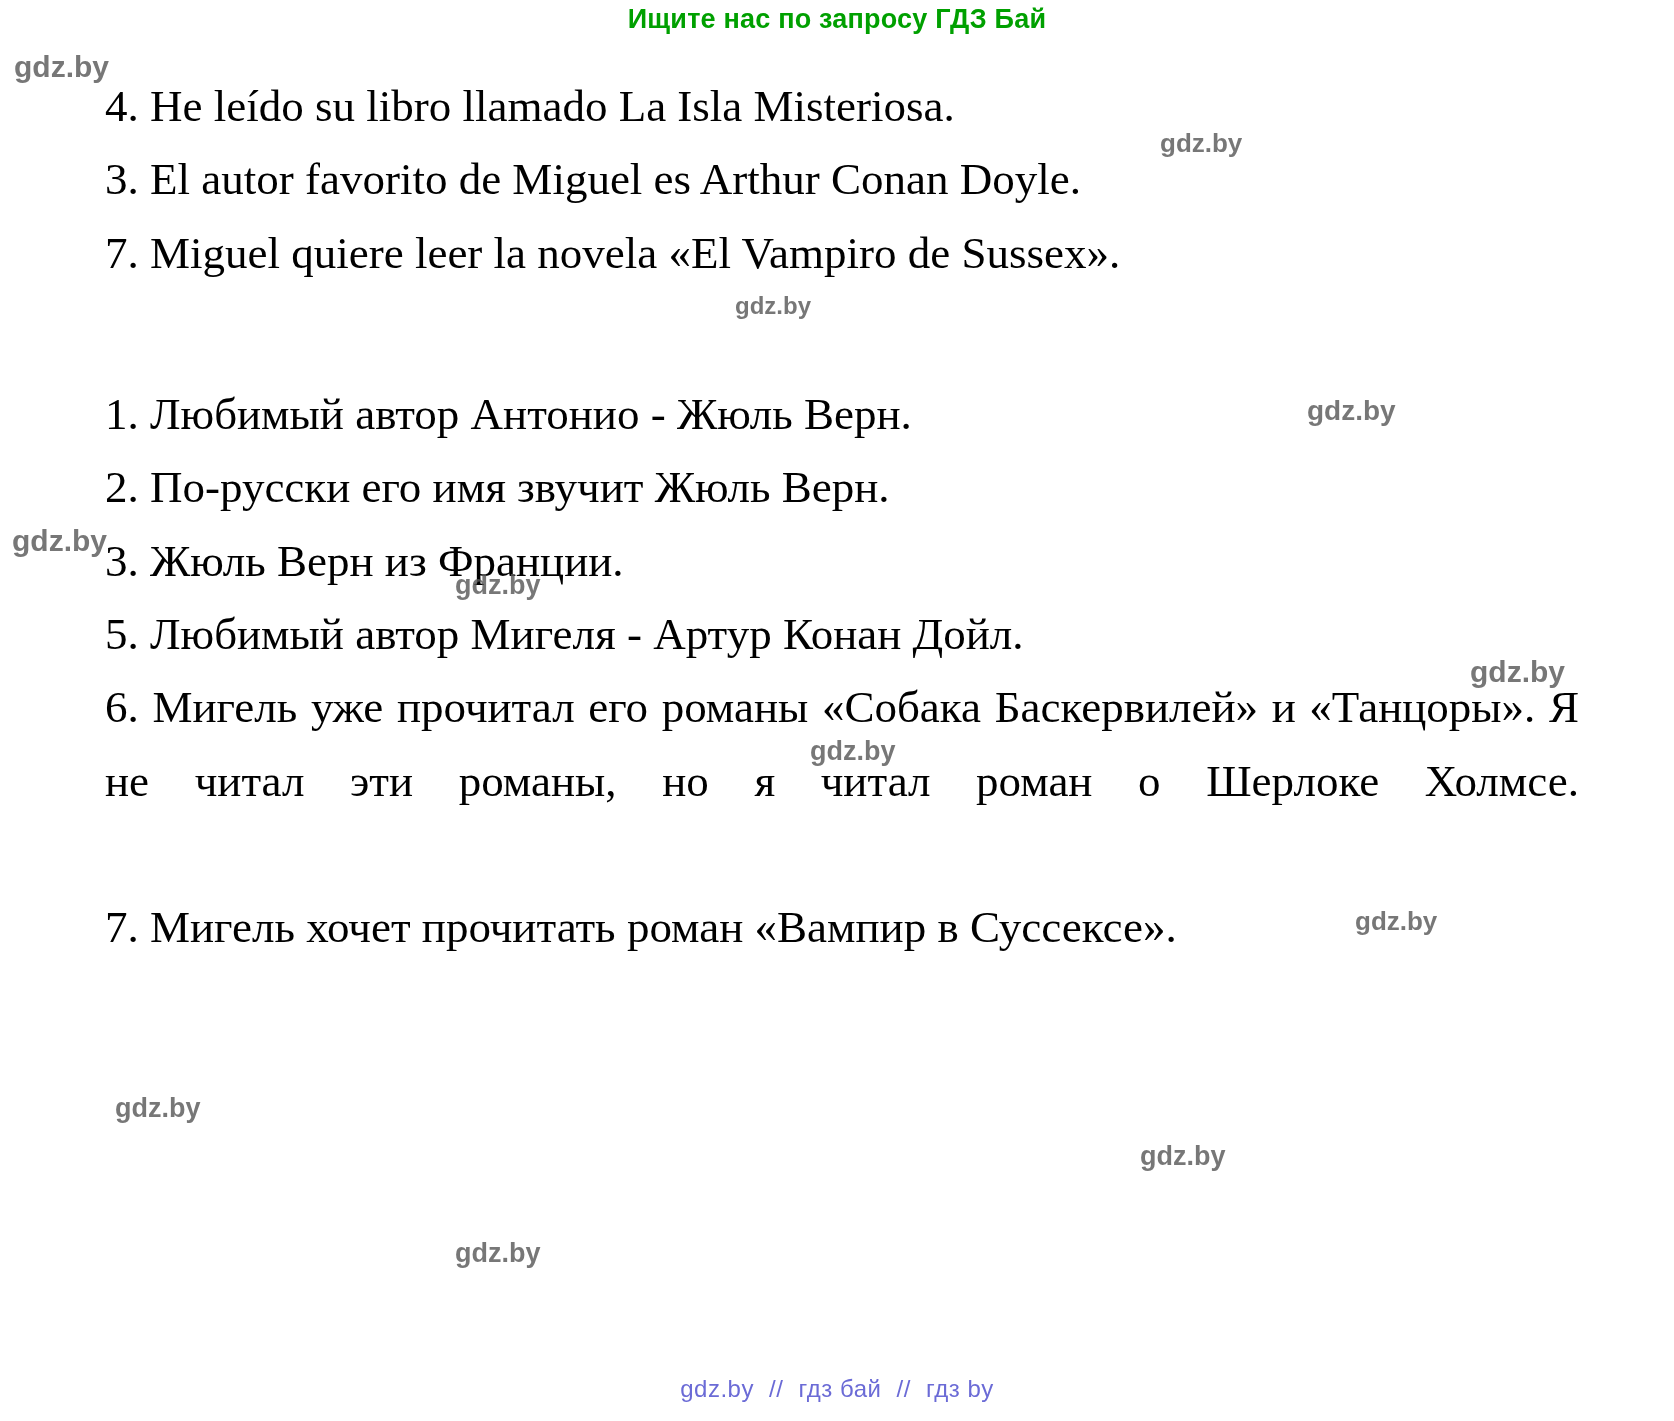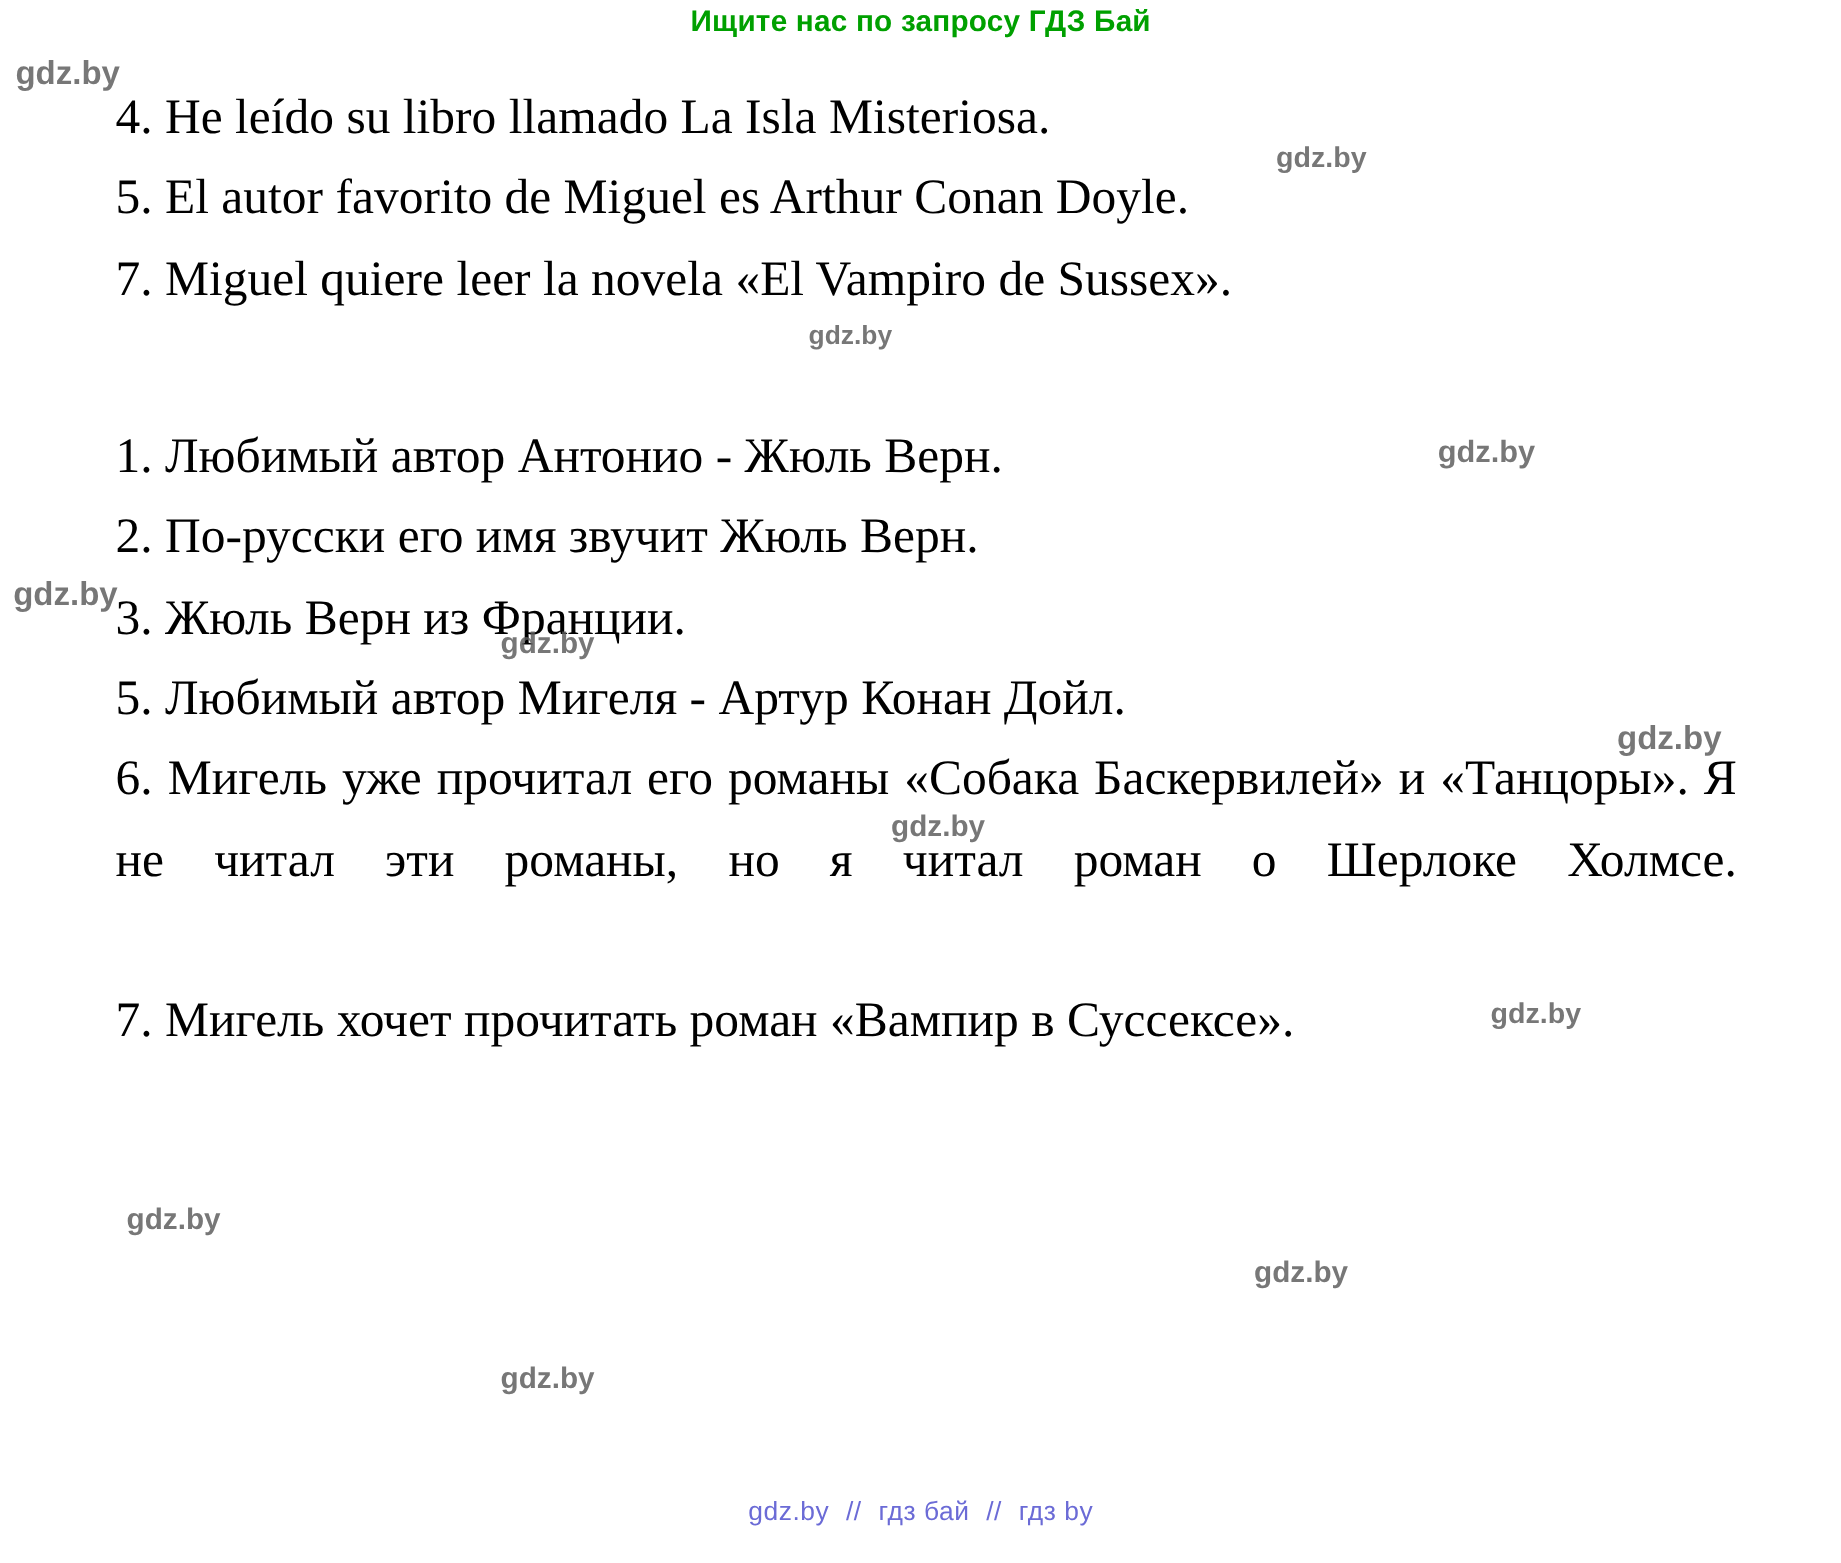--- a/index.html
+++ b/index.html
@@ -76,41 +76,41 @@
   .wm-6 { top: 570px;  left: 455px;  font-size: 27px; }
   .wm-7 { top: 655px;  left: 1470px; font-size: 30px; }
   .wm-8 { top: 736px;  left: 810px;  font-size: 27px; }
   .wm-9 { top: 906px;  left: 1355px; font-size: 26px; }
   .wm-10{ top: 1093px; left: 115px;  font-size: 27px; }
   .wm-11{ top: 1141px; left: 1140px; font-size: 27px; }
   .wm-12{ top: 1238px; left: 455px;  font-size: 27px; }
 
   .footer {
     position: absolute;
-    bottom: 32px;
+    bottom: 18px;
     left: 0;
     width: 100%;
     text-align: center;
     font-family: "Liberation Sans", sans-serif;
     font-size: 24px;
     color: #6b6bd6;
     letter-spacing: 0.5px;
   }
   .footer span { margin: 0 4px; }
 </style>
 </head>
 <body>
 
 <div class="header-banner">Ищите нас по запросу ГДЗ Бай</div>
 
 <div class="page">
 
   <div class="block">
     <p class="line">4. He leído su libro llamado La Isla Misteriosa.</p>
-    <p class="line">5. El autor favorito de Miguel es Arthur Conan Doyle.</p>
+    <p class="line">3. El autor favorito de Miguel es Arthur Conan Doyle.</p>
     <p class="line">7. Miguel quiere leer la novela «El Vampiro de Sussex».</p>
   </div>
 
   <div class="gap-large"></div>
 
   <div class="block">
     <p class="line">1. Любимый автор Антонио - Жюль Верн.</p>
     <p class="line">2. По-русски его имя звучит Жюль Верн.</p>
     <p class="line">3. Жюль Верн из Франции.</p>
     <p class="line">5. Любимый автор Мигеля - Артур Конан Дойл.</p>

